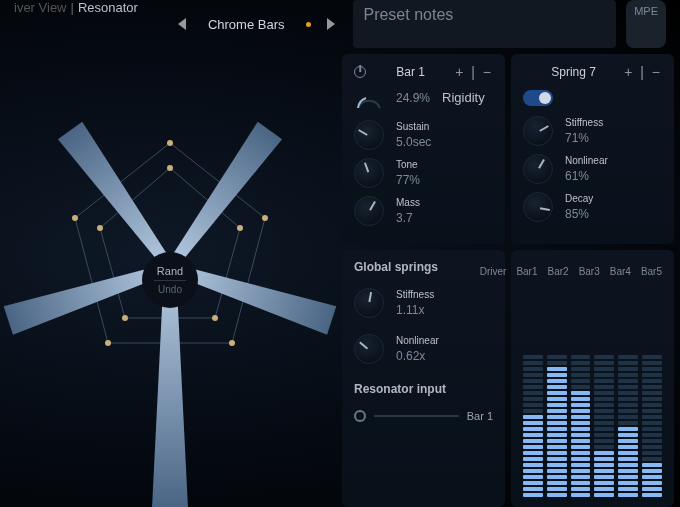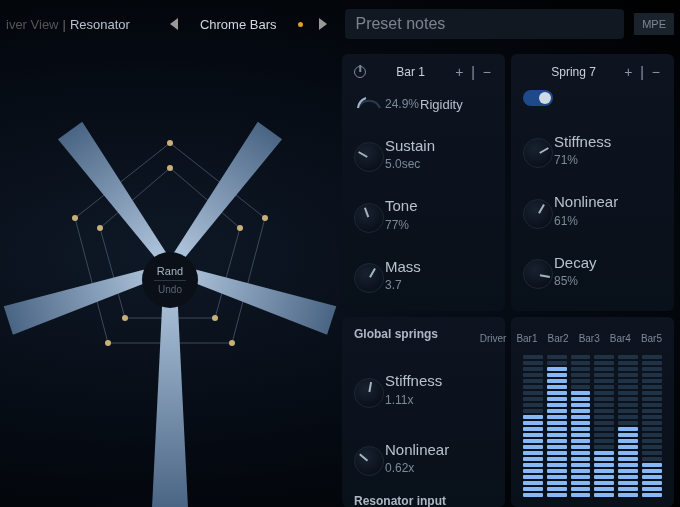--- a/index.html
+++ b/index.html
@@ -7,22 +7,22 @@
   body {
     font-family: -apple-system, "Segoe UI", Arial, sans-serif;
     color: #c8d0d8;
     font-size: 13px;
     background: radial-gradient(ellipse at 22% 50%, #0e1826 0%, #050a12 55%, #000 100%);
   }
 
   
   .topbar {
     height: 48px;
-    display:flex; align-items:center;
-    padding: 0 6px;
+    display:flex; 
+    padding: 0 14px;
     color:#8b97a4;
     font-size:13px;
   }
   .crumb-prev { color:#555; }
   .crumb-sep { margin:0 4px; color:#666; }
   .crumb-cur { color:#b8c2cc; }
   .preset-nav {
     display:flex; align-items:center; gap:10px;
     margin-left:40px;
   }
@@ -36,21 +36,21 @@
   .preset-name { color:#d0d7de; margin:0 12px; }
   .dirty-dot { width:5px; height:5px; border-radius:50%; background:#e0a020; margin-right:6px; }
   .preset-notes {
     margin-left:18px; flex:1;
     background:#121821; border-radius:4px;
     padding:6px 10px; color:#7a8490; font-size:16px;
   }
   .mpe-badge {
     margin-left:10px;
     background:#1a222c; color:#7c8894;
-    padding:5px 8px; border-radius:1px; font-size:11px;
+    padding:5px 8px; border-radius:8px; font-size:11px;
   }
 
   
   .main { display:flex; height:calc(100% - 48px); }
   .viz {
     width:340px; height:100%;
     position:relative;
   }
   .panels {
     flex:1; height:100%;
@@ -93,36 +93,36 @@
   .toggle {
     width:30px; height:16px; border-radius:10px;
     background:#1e4a8c; position:relative; cursor:pointer;
   }
   .toggle::after{
     content:""; position:absolute; width:12px; height:12px; border-radius:50%;
     background:#d0dae4; top:2px; right:2px;
   }
 
   .param {
-    display:flex; align-items:flex-end; gap:1px;
+    display:flex; align-items:flex-start; gap:12px;
     margin:8px 0;
   }
   .knob {
     width:30px; height:30px; border-radius:50%;
     background: radial-gradient(circle at 40% 35%, #182230, #0a111b 70%);
     border:1px solid #1c2836;
     position:relative; flex-shrink:0; cursor:pointer;
   }
   .knob::after{
     content:""; position:absolute; width:2px; height:10px;
     background:#a8b4c2; left:50%; top:3px; transform-origin:50% 12px;
     transform:translateX(-50%) rotate(var(--rot,-90deg));
   }
   .param-txt { display:flex; flex-direction:column; line-height:1.35; }
-  .param-txt .label { color:#b8c2ce; font-size:15px;margin-top:16px; }
+  .param-txt .label { color:#b8c2ce; font-size:10px; }
   .param-txt .value { color:#7c8a98; font-size:12px; }
 
   .mini-arc {
     width:30px; height:22px; position:relative; flex-shrink:0;
   }
   .mini-arc svg { width:100%; height:100%; }
 
   .section-title { color:#aeb8c4; font-size:12px; font-weight:600; margin-bottom:6px; }
 
   

